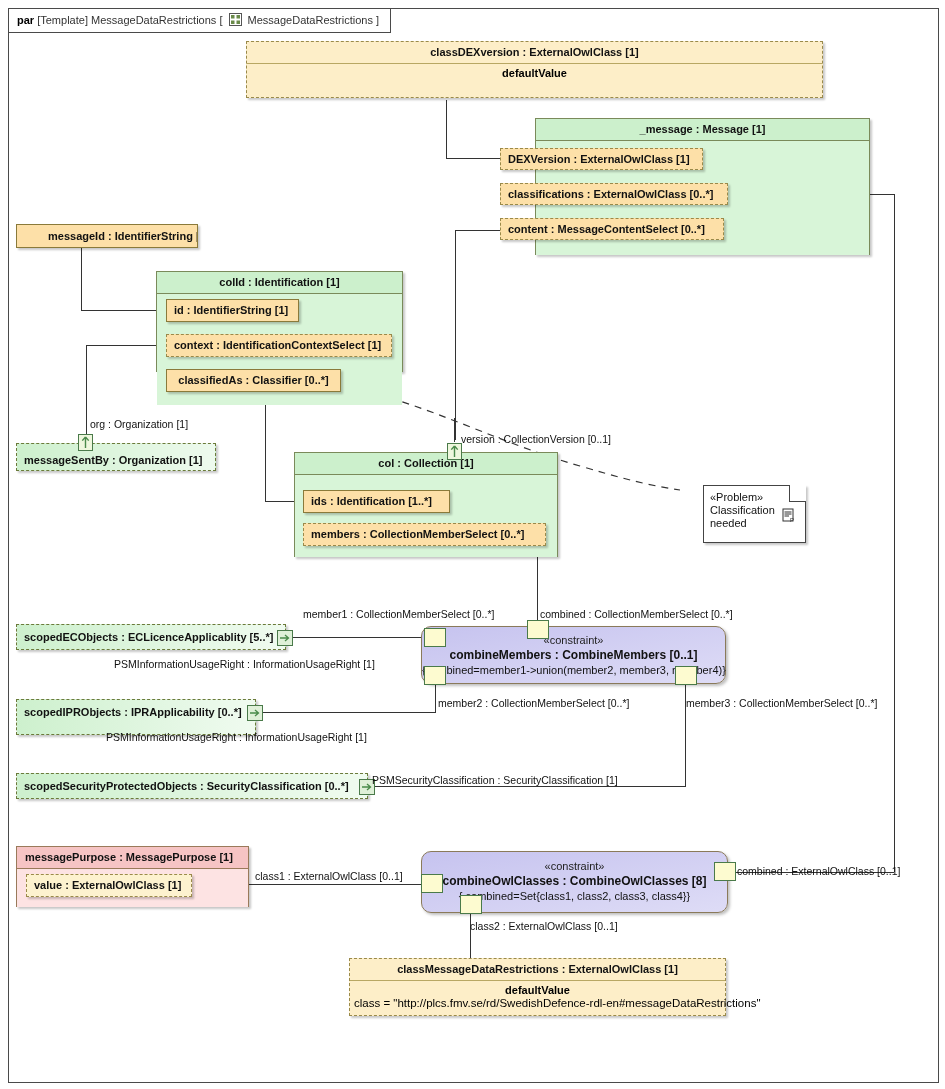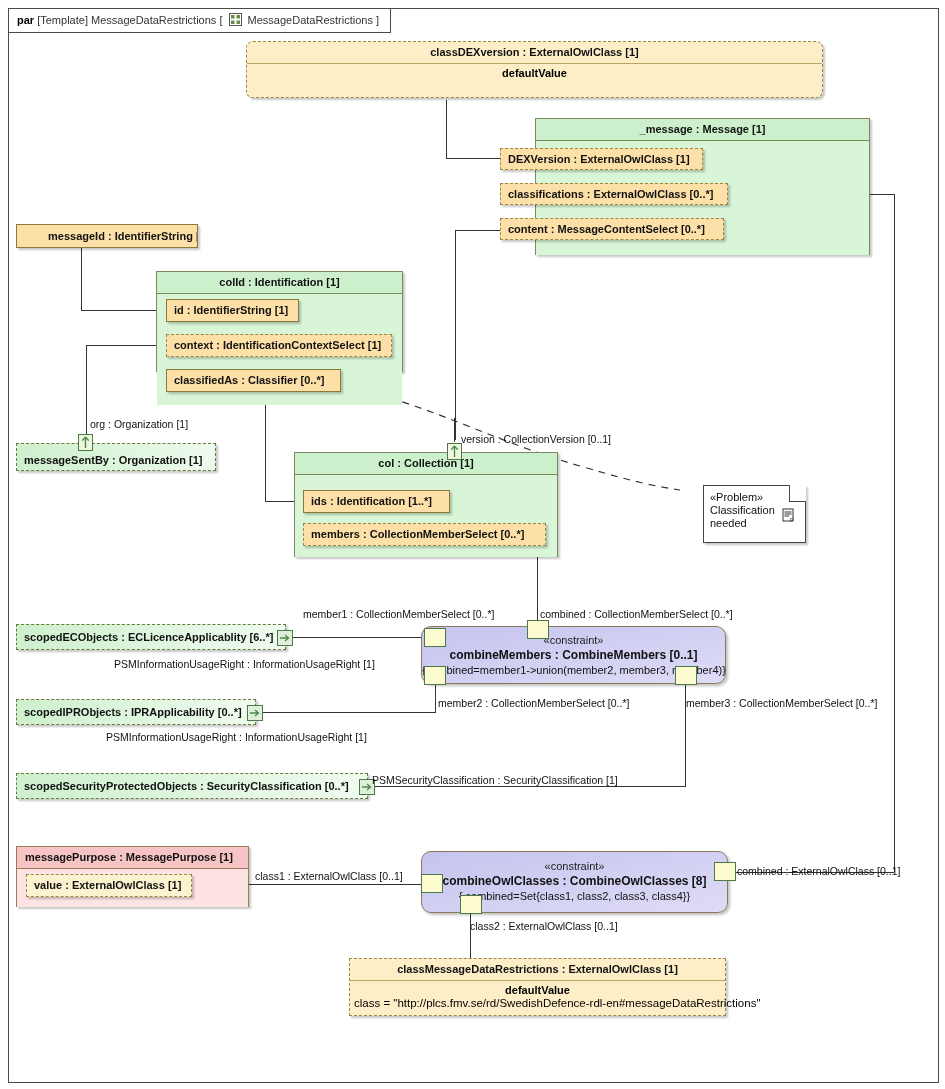--- a/index.html
+++ b/index.html
@@ -128,21 +128,21 @@
   <div class="ln lnh" style="left:257px;top:712px;width:178px;height:1px;"></div>
   <div class="ln lnv" style="left:435px;top:676px;width:1px;height:37px;"></div>
 
   <div class="ln lnh" style="left:368px;top:786px;width:317px;height:1px;"></div>
   <div class="ln lnv" style="left:685px;top:676px;width:1px;height:111px;"></div>
 
   <div class="ln lnh" style="left:190px;top:884px;width:233px;height:1px;"></div>
 
   <div class="ln lnv" style="left:470px;top:911px;width:1px;height:50px;"></div>
 
-  <div class="node blk-yellow-dash" style="left:246px;top:41px;width:577px;height:57px;border-radius:7px;">
+  <div class="node blk-yellow-dash" style="left:246px;top:41px;width:577px;height:57px;">
     <div class="hdr">classDEXversion : ExternalOwlClass [1]</div>
     <div class="sub">defaultValue</div>
   </div>
 
   <div class="node blk-green" style="left:491px;top:118px;width:335px;height:137px;margin-left:44px;">
     <div class="hdr">_message : Message [1]</div>
     <div class="body" style="height:114px;"></div>
   </div>
   <div class="prop dash" style="left:500px;top:148px;width:203px;height:22px;">DEXVersion : ExternalOwlClass [1]</div>
   <div class="prop dash" style="left:500px;top:183px;width:228px;height:22px;">classifications : ExternalOwlClass [0..*]</div>
@@ -151,21 +151,21 @@
   <div class="node" style="left:16px;top:224px;width:182px;height:24px;background:#fde0a8;border:1px solid #8a7a3a;">
     <div class="hdr" style="line-height:22px;">messageId : IdentifierString [1]</div>
   </div>
 
   <div class="node blk-green" style="left:156px;top:271px;width:247px;height:101px;">
     <div class="hdr">colId : Identification [1]</div>
     <div class="body" style="height:111px;"></div>
   </div>
   <div class="prop solid" style="left:166px;top:299px;width:133px;height:23px;">id : IdentifierString [1]</div>
   <div class="prop dash" style="left:166px;top:334px;width:226px;height:23px;">context : IdentificationContextSelect [1]</div>
-  <div class="prop solid" style="left:166px;top:369px;width:175px;height:23px;">classifiedAs : Classifier [0..*]</div>
+  <div class="prop solid" style="left:166px;top:369px;width:175px;height:23px;text-align:center;">classifiedAs : Classifier [0..*]</div>
 
   <div class="elbl" style="left:90px;top:418px;">org : Organization [1]</div>
   <div class="node blk-green" style="left:16px;top:443px;width:200px;height:28px;border:1px dashed #6b7a3a;background:linear-gradient(to right,#cdf0cd,#eefaee);">
     <div class="hdr" style="line-height:26px;background:transparent;border-bottom:none;text-align:left;padding-left:7px;">messageSentBy : Organization [1]</div>
   </div>
   <div class="upin" style="left:78px;top:434px;">
     <svg width="13" height="15" viewBox="0 0 13 15">
         <path d="M6.5,2 L6.5,13 M6.5,2 L3.3,5.6 M6.5,2 L9.7,5.6" stroke="#4a8a4a" stroke-width="1.4" fill="none"></path>
       </svg>
   </div>
@@ -196,30 +196,30 @@
         <line x1="2.5" y1="8" x2="7" y2="8" stroke="#333"></line>
         <text x="8" y="13.5" font-size="6" fill="#333" font-family="Liberation Sans,sans-serif">P</text>
       </svg>
     </span>
   </div>
 
   <div class="elbl" style="left:303px;top:608px;">member1 : CollectionMemberSelect [0..*]</div>
   <div class="elbl" style="left:540px;top:608px;">combined : CollectionMemberSelect [0..*]</div>
 
   <div class="node" style="left:16px;top:624px;width:270px;height:26px;border:1px dashed #6b7a3a;background:linear-gradient(to right,#cdf0cd,#f0fbf0);">
-    <div class="hdr" style="line-height:24px;text-align:left;padding-left:7px;border-bottom:none;">scopedECObjects : ECLicenceApplicablity [6..*]</div>
+    <div class="hdr" style="line-height:24px;text-align:left;padding-left:7px;border-bottom:none;">scopedECObjects : ECLicenceApplicablity [5..*]</div>
   </div>
   <div class="apin" style="left:277px;top:630px;">
     <svg width="14" height="14" viewBox="0 0 14 14">
         <path d="M2,7 L10,7 M7,4 L10.5,7 L7,10" stroke="#4a8a4a" stroke-width="1.3" fill="none"></path>
       </svg>
   </div>
   <div class="elbl" style="left:114px;top:658px;">PSMInformationUsageRight : InformationUsageRight [1]</div>
 
-  <div class="node" style="left:16px;top:699px;width:240px;height:26px;border:1px dashed #6b7a3a;background:linear-gradient(to right,#cdf0cd,#f0fbf0);">
+  <div class="node" style="left:16px;top:699px;width:240px;height:36px;border:1px dashed #6b7a3a;background:linear-gradient(to right,#cdf0cd,#f0fbf0);">
     <div class="hdr" style="line-height:24px;text-align:left;padding-left:7px;border-bottom:none;">scopedIPRObjects : IPRApplicability [0..*]</div>
   </div>
   <div class="apin" style="left:247px;top:705px;">
     <svg width="14" height="14" viewBox="0 0 14 14">
         <path d="M2,7 L10,7 M7,4 L10.5,7 L7,10" stroke="#4a8a4a" stroke-width="1.3" fill="none"></path>
       </svg>
   </div>
   <div class="elbl" style="left:106px;top:731px;">PSMInformationUsageRight : InformationUsageRight [1]</div>
 
   <div class="node" style="left:16px;top:773px;width:352px;height:26px;border:1px dashed #6b7a3a;background:linear-gradient(to right,#cdf0cd,#f0fbf0);">

